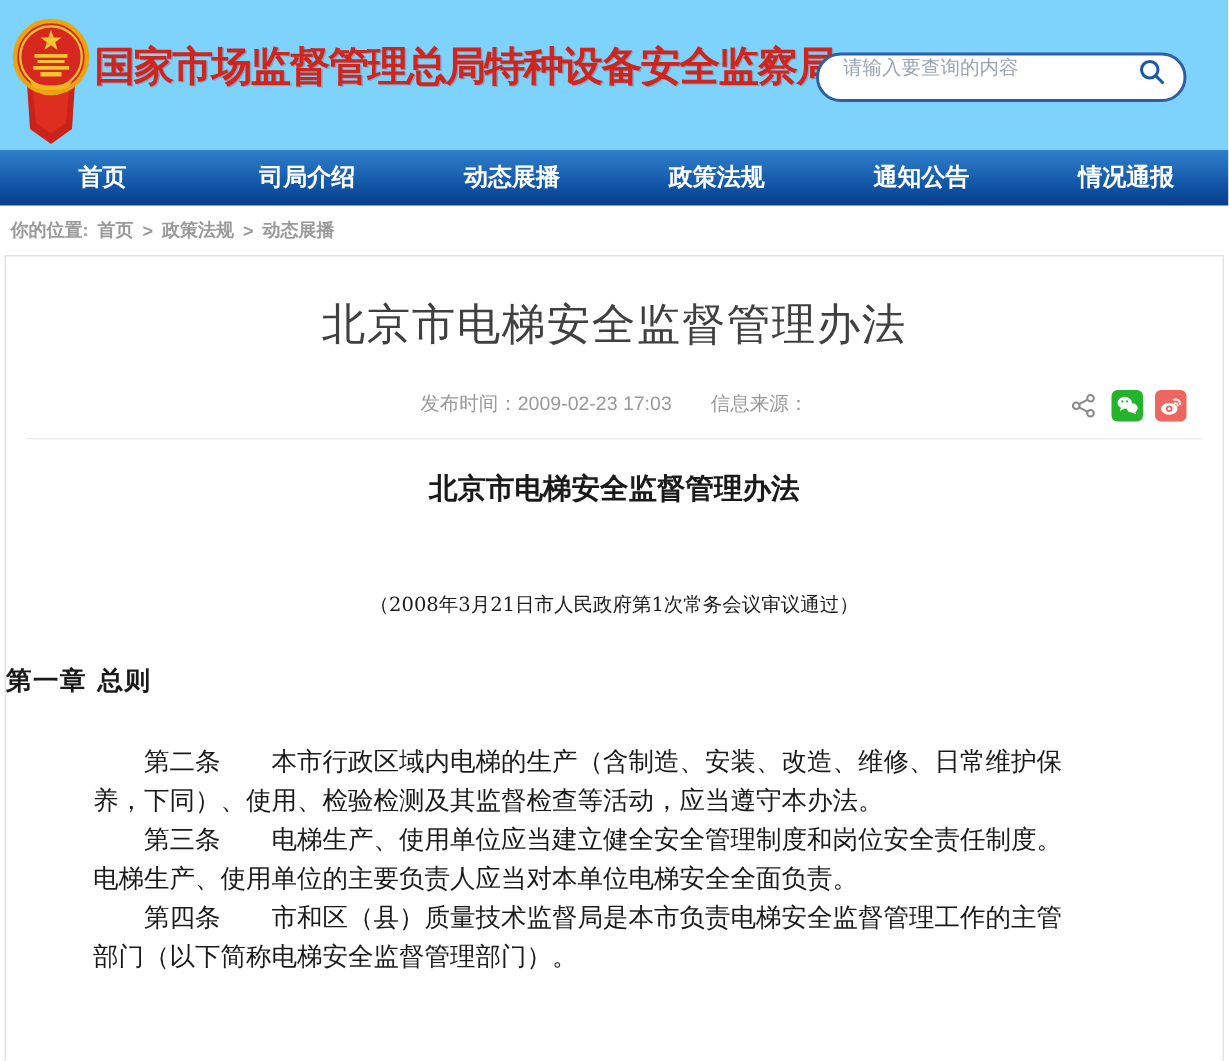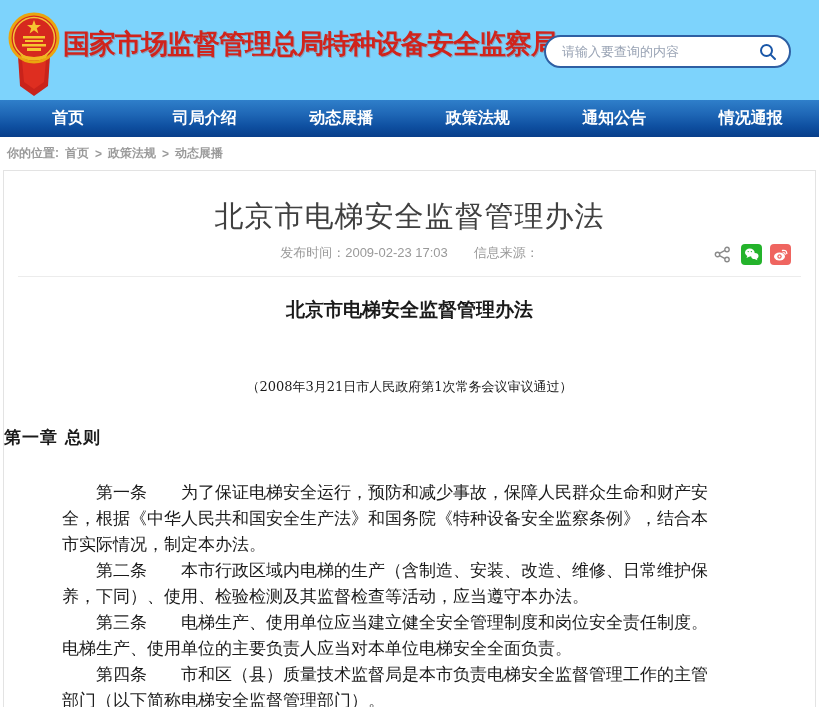--- a/index.html
+++ b/index.html
@@ -9,21 +9,21 @@
 
   
   .header { position:relative; height:100px; background:#7dd3fc; }
   .emblem { position:absolute; left:8px; top:8px; width:52px; height:88px; }
   .site-title { position:absolute; left:63px; top:26px; font-size:27px; font-weight:bold;
                 color:#d0241c; letter-spacing:-1px; white-space:nowrap;
                 text-shadow:1px 1px 0 rgba(160,10,10,.25);
                 font-family:"Liberation Sans", sans-serif; }
   .search-pill { position:absolute; right:28px; top:35px; width:247px; height:33px;
                  border:2px solid #2e5fa3; border-radius:17px; background:#fff;
-                 display:flex; align-items:center; padding:0 10px 0 16px; }
+                 display:flex; align-items:flex-start; padding:0 10px 0 16px; }
   .search-pill input { flex:1; border:none; outline:none; font-size:13px; color:#333;
                        background:transparent; font-family:"Liberation Sans", sans-serif; }
   .search-pill input::placeholder { color:#9aa4b5; }
   .search-btn { width:22px; height:22px; border:none; background:transparent; cursor:pointer;
                 display:flex; align-items:center; justify-content:center; padding:0; }
 
   
   .nav { display:flex; height:37px;
          background:linear-gradient(180deg,#2f7fca 0%,#1e66b5 40%,#0e4fa0 72%,#083e8a 100%); }
   .nav a { flex:1; display:flex; align-items:center; justify-content:center;
@@ -34,21 +34,21 @@
                 font-size:12px; color:#9a9a9a;font-weight:bold; }
   .breadcrumb a { color:#9a9a9a; text-decoration:none; }
   .breadcrumb .sep { margin:0 6px; }
   .breadcrumb .pfx { margin-right:6px; }
 
   
   .content-box { margin:0 3px; border:1px solid #e3e3e3; background:#fff;
                  min-height:600px; padding-top:26px; }
   .page-title { text-align:center; font-size:29px; font-weight:normal; color:#404040;
                 letter-spacing:1px; }
-  .meta-row { position:relative; margin-top:7px; height:22px; text-align:center;
+  .meta-row { position:relative; margin-top:23px; height:22px; text-align:center;
               font-size:13px; color:#999; }
   .meta-row .gap { display:inline-block; width:26px; }
   .share-icons { position:absolute; right:24px; top:0; display:flex; align-items:center; gap:8px; }
   .share-icons .icn { width:21px; height:21px; display:flex; align-items:center;
                       justify-content:center; border-radius:4px; cursor:pointer; }
   .icn.wechat { background:#24b32b; }
   .icn.weibo  { background:#ef6560; }
   .divider { border-top:1px solid #ececec; margin:10px 14px 0 14px; }
 
   
@@ -149,21 +149,20 @@
       </span>
     </div>
 
     <div class="divider"></div>
 
     <div class="article">
       <div class="doc-title">北京市电梯安全监督管理办法</div>
       <div class="passed-note">（2008年3月21日市人民政府第1次常务会议审议通过）</div>
       <div class="chapter">第一章 总则</div>
       <div class="article-body">
-        <p>第一条　　为了保证电梯安全运行，预防和减少事故，保障人民群众生命和财产安全，根据《中华人民共和国安全生产法》和国务院《特种设备安全监察条例》，结合本市实际情况，制定本办法。</p>
         <p>第二条　　本市行政区域内电梯的生产（含制造、安装、改造、维修、日常维护保养，下同）、使用、检验检测及其监督检查等活动，应当遵守本办法。</p>
         <p>第三条　　电梯生产、使用单位应当建立健全安全管理制度和岗位安全责任制度。电梯生产、使用单位的主要负责人应当对本单位电梯安全全面负责。</p>
         <p>第四条　　市和区（县）质量技术监督局是本市负责电梯安全监督管理工作的主管部门（以下简称电梯安全监督管理部门）。</p>
 
       </div>
     </div>
   </div>
 
 </div>
 

